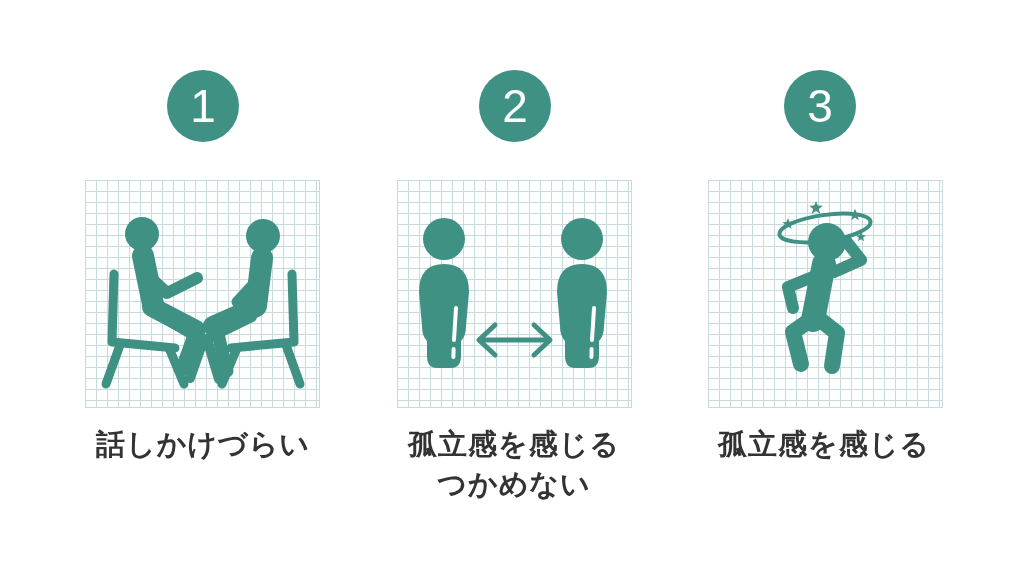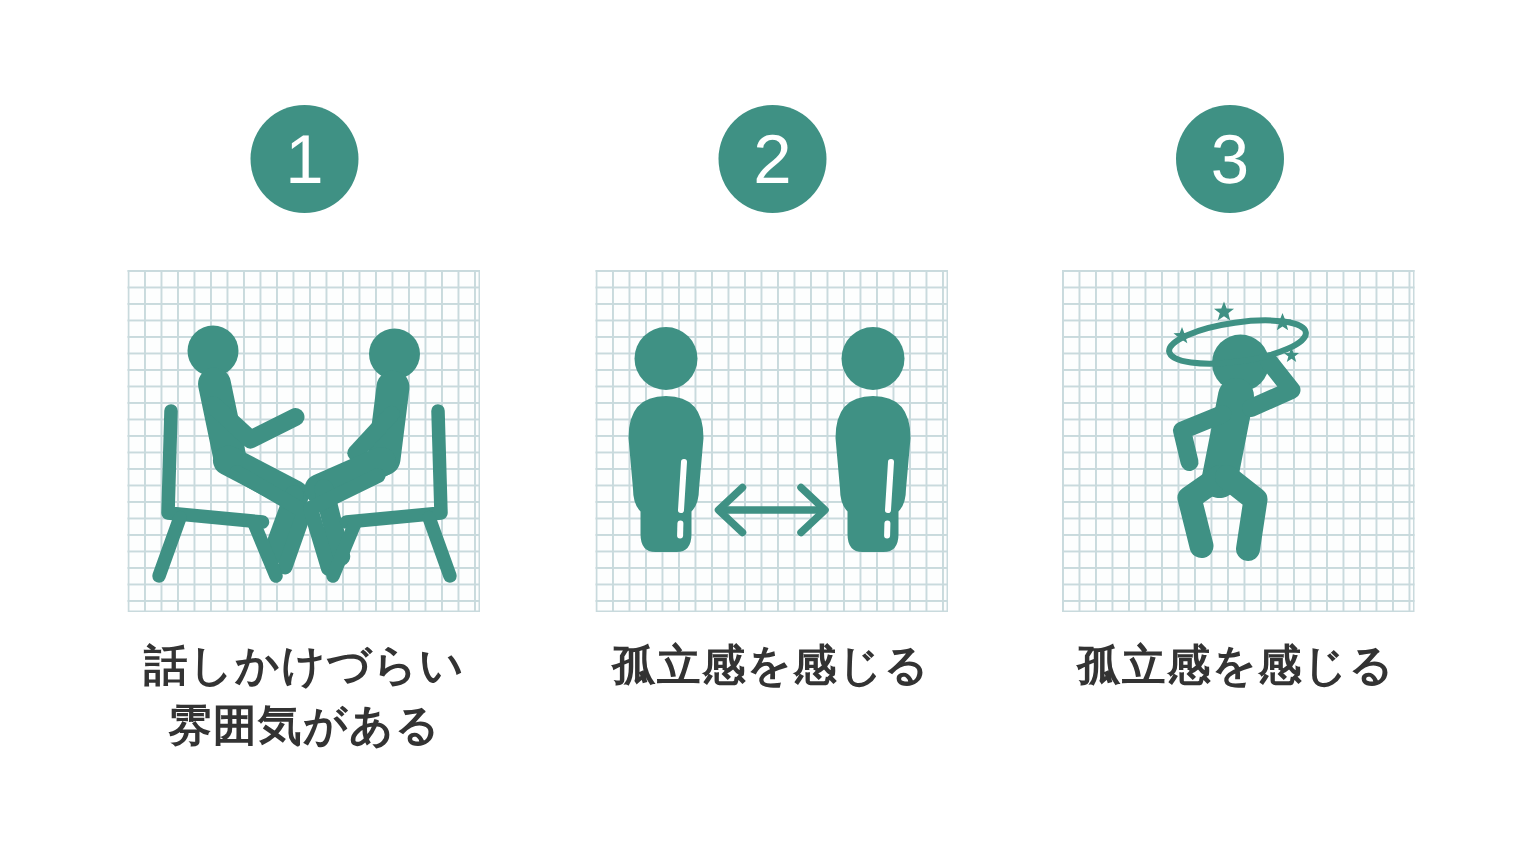--- a/index.html
+++ b/index.html
@@ -136,23 +136,23 @@
         <use href="#star5" class="icon-fill" transform="translate(80,44) scale(0.85)"></use>
         <use href="#star5" class="icon-fill" transform="translate(108,28) scale(1)"></use>
         <use href="#star5" class="icon-fill" transform="translate(147,35) scale(0.9)"></use>
         <use href="#star5" class="icon-fill" transform="translate(153,57) scale(0.75)"></use>
       </g>
     </svg>
   </div>
 
   <div class="caption c1">
     <div>話しかけづらい</div>
-    <div>雰囲気がある</div>
   </div>
   <div class="caption c2">
     <div>孤立感を感じる</div>
+    <div>つかめない</div>
   </div>
   <div class="caption c3">
     <div>孤立感を感じる</div>
     <div></div>
   </div>
 
 </div>
 
 </body></html>

